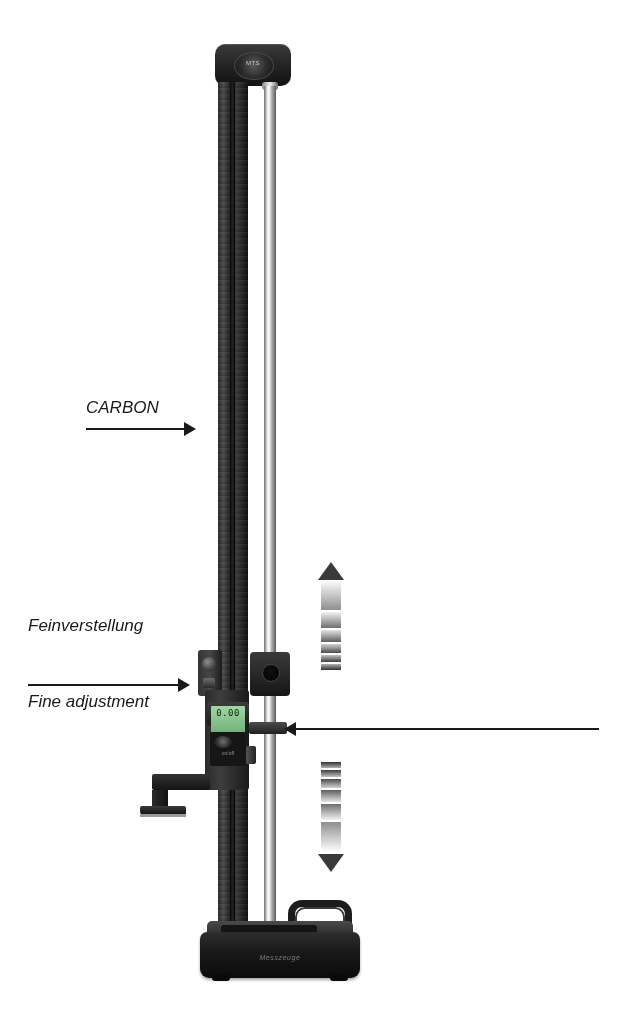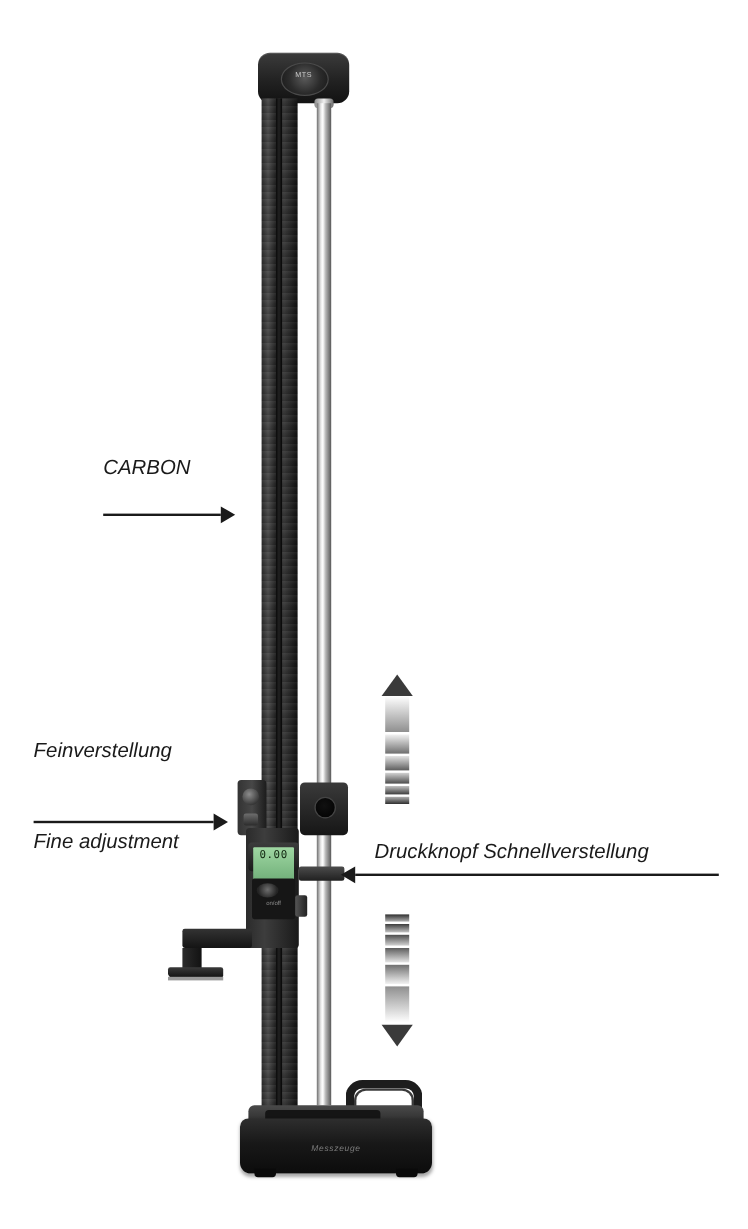--- a/index.html
+++ b/index.html
@@ -376,26 +376,25 @@
   <div class="grad-arrow" style="left:318px; top:762px;">
     <div class="seg" style="height:6px; background:linear-gradient(180deg,#2f2f2f,#b0b0b0);"></div>
     <div class="seg" style="height:7px; background:linear-gradient(180deg,#3d3d3d,#c2c2c2);"></div>
     <div class="seg" style="height:9px; background:linear-gradient(180deg,#4c4c4c,#d2d2d2);"></div>
     <div class="seg" style="height:12px; background:linear-gradient(180deg,#5d5d5d,#e4e4e4);"></div>
     <div class="seg" style="height:16px; background:linear-gradient(180deg,#6f6f6f,#f2f2f2);"></div>
     <div class="seg" style="height:30px; background:linear-gradient(180deg,#8f8f8f,#ffffff);"></div>
     <div class="arrow-head down" style="border-top-color:#3a3a3a;"></div>
   </div>
 
-  <div class="callout-label" style="left:86px; top:380px;">CARBON</div>
+  <div class="callout-label" style="left:86px; top:398px;">CARBON</div>
   <div class="callout-line" style="left:86px; top:428px; width:98px;"></div>
   <div class="callout-arrowhead right" style="left:184px; top:422px;"></div>
 
   <div class="callout-label" style="left:28px; top:616px;">Feinverstellung</div>
   <div class="callout-line" style="left:28px; top:684px; width:150px;"></div>
   <div class="callout-arrowhead right" style="left:178px; top:678px;"></div>
   <div class="callout-label" style="left:28px; top:692px;">Fine adjustment</div>
 
-  <div class="callout-label" style="left:312px; top:700px;">Druckknopf Schnellverstellung</div>
   <div class="callout-line" style="left:296px; top:728px; width:303px;"></div>
   <div class="callout-arrowhead left" style="left:284px; top:722px;"></div>
 
 </div>
 
 </body></html>

